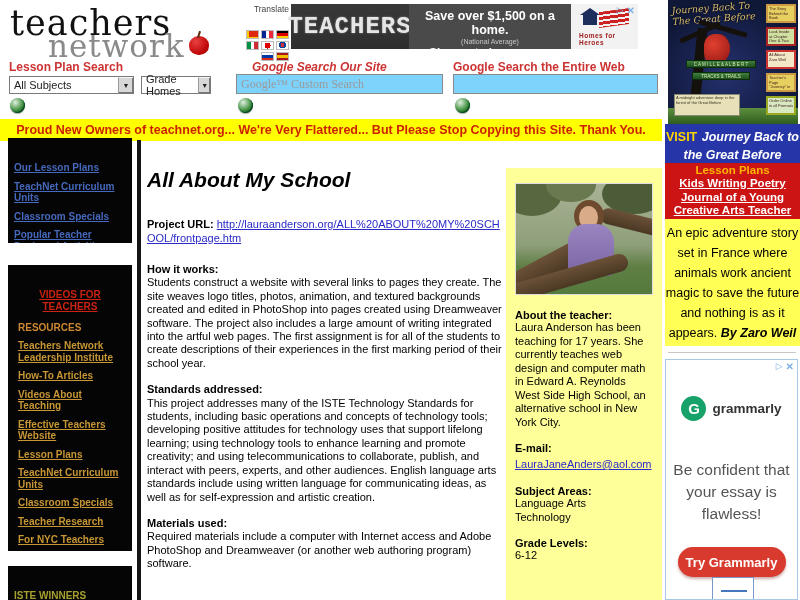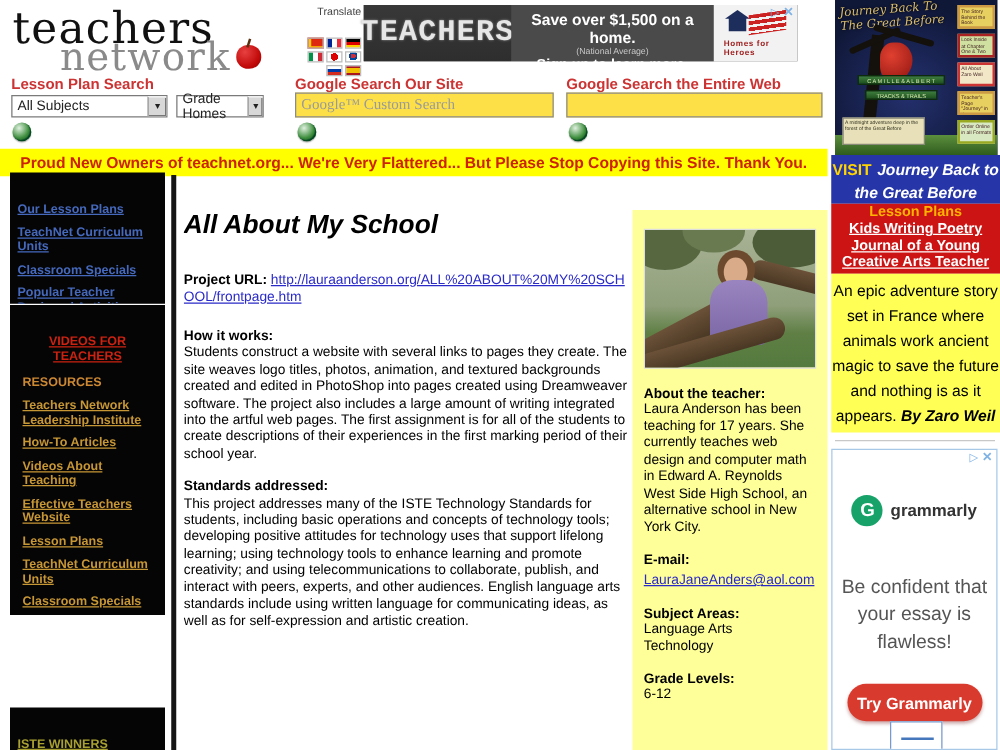--- a/index.html
+++ b/index.html
@@ -45,34 +45,34 @@
               background:repeating-linear-gradient(#c22 0 3px,#f2f2f2 3px 5px); }
   .hfh-name { position:absolute; left:8px; bottom:3px; font-size:6.5px; font-weight:bold; color:#a02020; letter-spacing:.5px; }
   .ad-corner { position:absolute; right:3px; top:2px; display:flex; gap:3px; align-items:center; }
   .adchoices { color:#7fb2e5; font-size:9px; line-height:9px; }
   .ad-x { color:#7fb2e5; font-size:10px; line-height:9px; font-weight:bold; }
 
   
   .red-label { color:#c33; font-weight:bold; font-size:12px; }
   .sel { display:flex; align-items:center; justify-content:space-between; background:#fff; border:1px solid #7a7a7a; height:18px; font-size:11px; color:#222; padding-left:4px; }
   .sel-btn { width:15px; height:16px; background:#d8d8d8; border-left:1px solid #999; border-top:1px solid #f5f5f5; box-shadow:inset -1px -1px 0 #777; font-size:7px; color:#222; display:flex; align-items:center; justify-content:center; }
-  .tinput { border:1px solid #8a8a8a; background:#fde047; height:20px; width:100%; font-size:11px; padding:0 4px; color:#333; }
+  .tinput { border:1px solid #8a8a8a; background:#7dd3fc; height:20px; width:100%; font-size:11px; padding:0 4px; color:#333; }
   .tinput::placeholder { color:#9a9a9a; font-family:"Liberation Serif",serif; font-size:12px; }
   .globe { width:15px; height:15px; border-radius:50%; border:none; cursor:pointer;
            background:radial-gradient(circle at 35% 30%, #dff0df, #3f8f3f 55%, #155015);
            box-shadow:inset -1px -1px 1px #042, 0 1px 1px #aaa; }
 
   
   .notice { left:0; top:119px; width:662px; height:22px; background:#ffff00; color:#cc2200; font-weight:bold; font-size:12.5px;
             display:flex; align-items:center; justify-content:center; }
 
   
   .panel { left:8px; width:124px; background:#050505; padding:24px 6px; overflow:hidden; }
   .p1 { top:138px; height:105px; }
-  .p2 { top:244px; height:248px; }
+  .p2 { top:265px; height:286px; }
   .p3 { top:566px; height:34px; }
   .slink { display:block; font-size:10px; font-weight:bold; text-decoration:underline; line-height:11.5px; margin-bottom:7px; cursor:pointer; }
   .c-blue { color:#4569bd; }
   .c-red { color:#cc2211; }
   .c-gold { color:#c79635; }
   .c-white { color:#fff; }
   .c-olive { color:#a8a030; }
   .sec-label { font-size:10px; font-weight:bold; margin-bottom:7px; }
   .center { text-align:center; }
   .indent { margin-left:4px; }
@@ -189,21 +189,21 @@
 <div class="abs sel" style="left:9px; top:76px; width:125px;">
   <span>All Subjects</span>
   <span class="sel-btn">▼</span>
 </div>
 <div class="abs sel" style="left:141px; top:76px; width:70px;">
   <span>Grade Homes</span>
   <span class="sel-btn">▼</span>
 </div>
 <button class="abs globe" style="left:10px; top:98px;"></button>
 
-<div class="abs red-label" style="left:236px; top:60px;">Google Search Our Site</div>
+<div class="abs red-label" style="left:252px; top:60px;font-style:italic;">Google Search Our Site</div>
 <input class="abs tinput" style="left: 236px; top: 74px; width: 207px;" placeholder="Google™ Custom Search">
 <button class="abs globe" style="left:238px; top:98px;"></button>
 
 <div class="abs red-label" style="left:453px; top:60px;">Google Search the Entire Web</div>
 <input class="abs tinput" style="left: 453px; top: 74px; width: 205px;">
 <button class="abs globe" style="left:455px; top:98px;"></button>
 
 <div class="abs notice">Proud New Owners of teachnet.org... We're Very Flattered... But Please Stop Copying this Site. Thank You.</div>
 
 <div class="abs panel p1">
@@ -244,20 +244,24 @@
     <b>Project URL:</b>
     <a>http://lauraanderson.org/ALL%20ABOUT%20MY%20SCHOOL/frontpage.htm</a>
   </div>
   <div class="sect" style="margin-top:18px;">
     <h3>How it works:</h3>
     <p>Students construct a website with several links to pages they create. The site weaves logo titles, photos, animation, and textured backgrounds created and edited in PhotoShop into pages created using Dreamweaver software. The project also includes a large amount of writing integrated into the artful web pages. The first assignment is for all of the students to create descriptions of their experiences in the first marking period of their school year.</p>
   </div>
   <div class="sect">
     <h3>Standards addressed:</h3>
     <p>This project addresses many of the ISTE Technology Standards for students, including basic operations and concepts of technology tools; developing positive attitudes for technology uses that support lifelong learning; using technology tools to enhance learning and promote creativity; and using telecommunications to collaborate, publish, and interact with peers, experts, and other audiences. English language arts standards include using written language for communicating ideas, as well as for self-expression and artistic creation.</p>
+  </div>
+  <div class="sect">
+    <h3>Materials used:</h3>
+    <p>Required materials include a computer with Internet access and Adobe PhotoShop and Dreamweaver (or another web authoring program) software.</p>
   </div>
 
 </div>
 
 <div class="abs tpanel">
   <div class="photo">
     <div class="leaf" style="left:-14px; top:-12px; width:60px; height:44px; background:#57673f;"></div>
     <div class="leaf" style="left:86px; top:-10px; width:64px; height:40px; background:#4c5c38;"></div>
     <div class="leaf" style="left:30px; top:-16px; width:50px; height:34px; background:#6a7a50;"></div>
     <div class="branch" style="left:-10px; top:70px; width:90px; height:22px; transform:rotate(-28deg);"></div>

